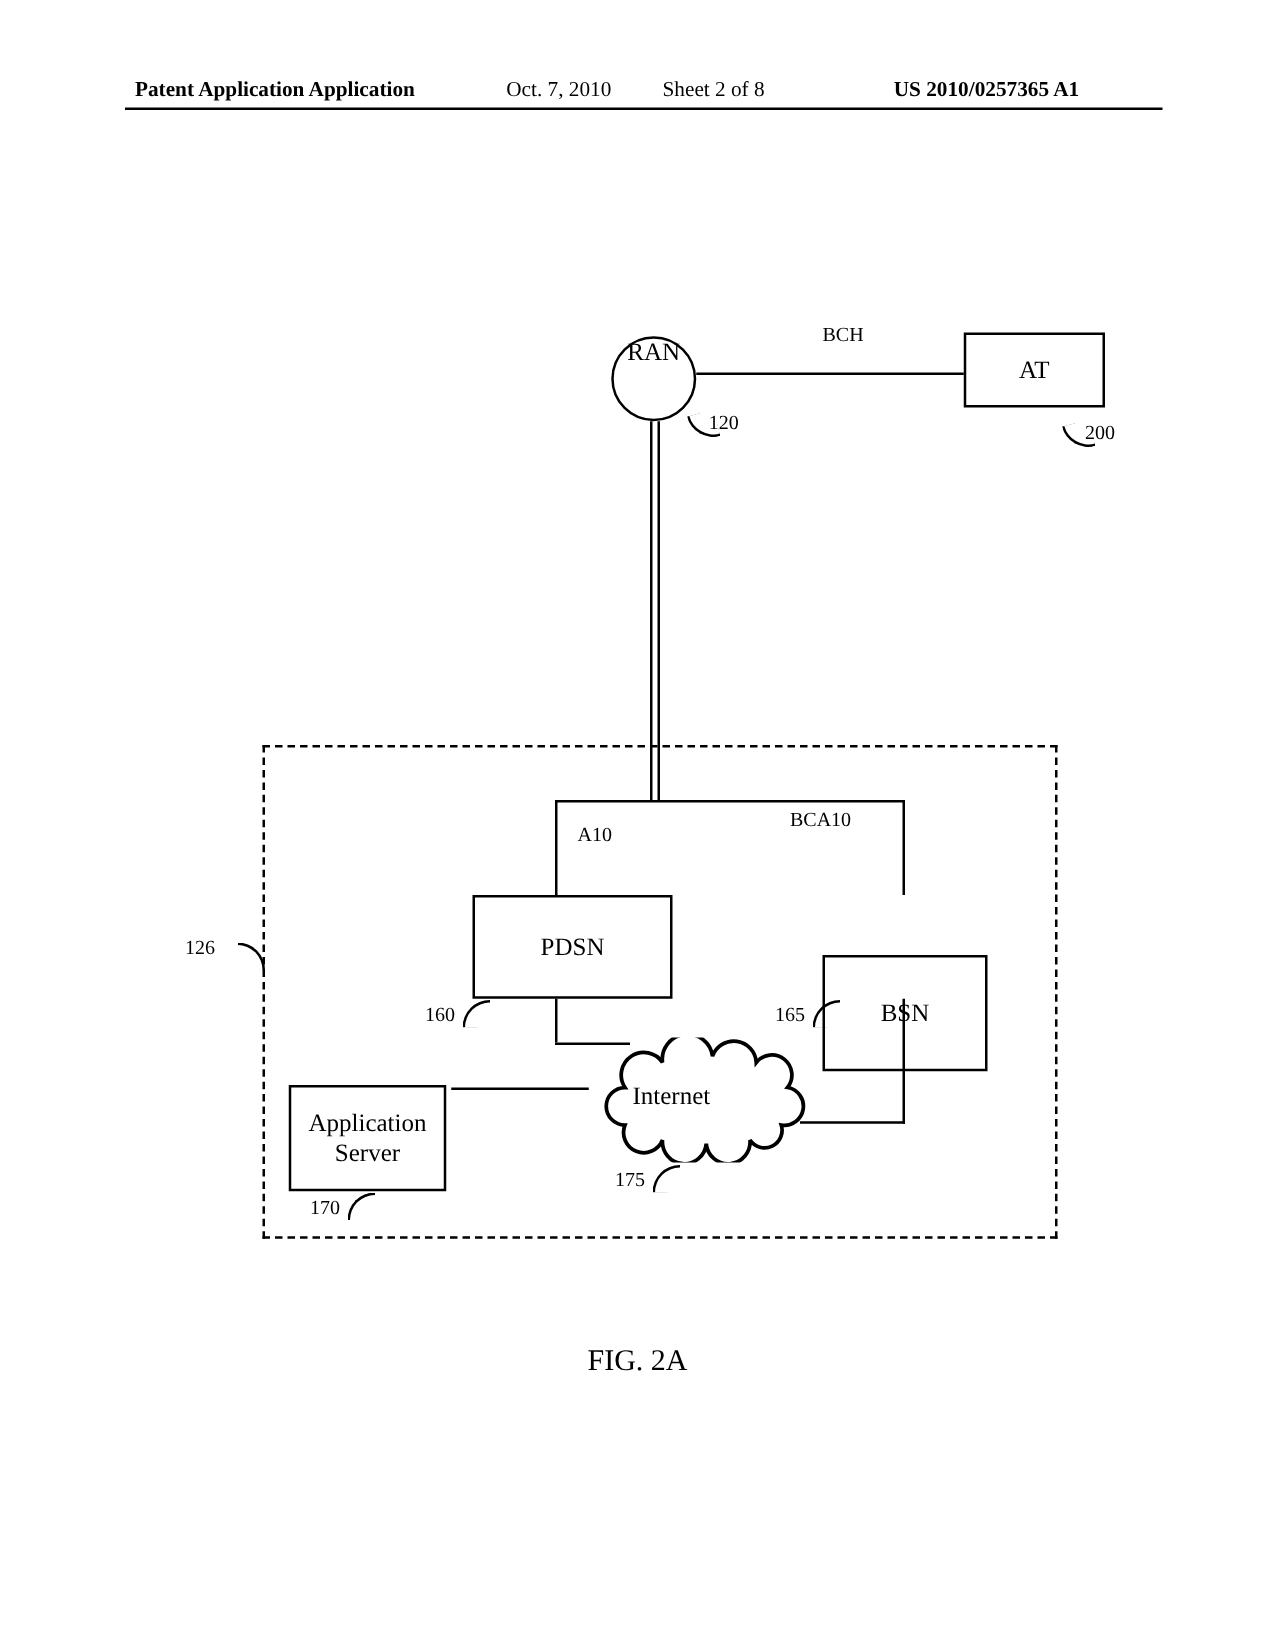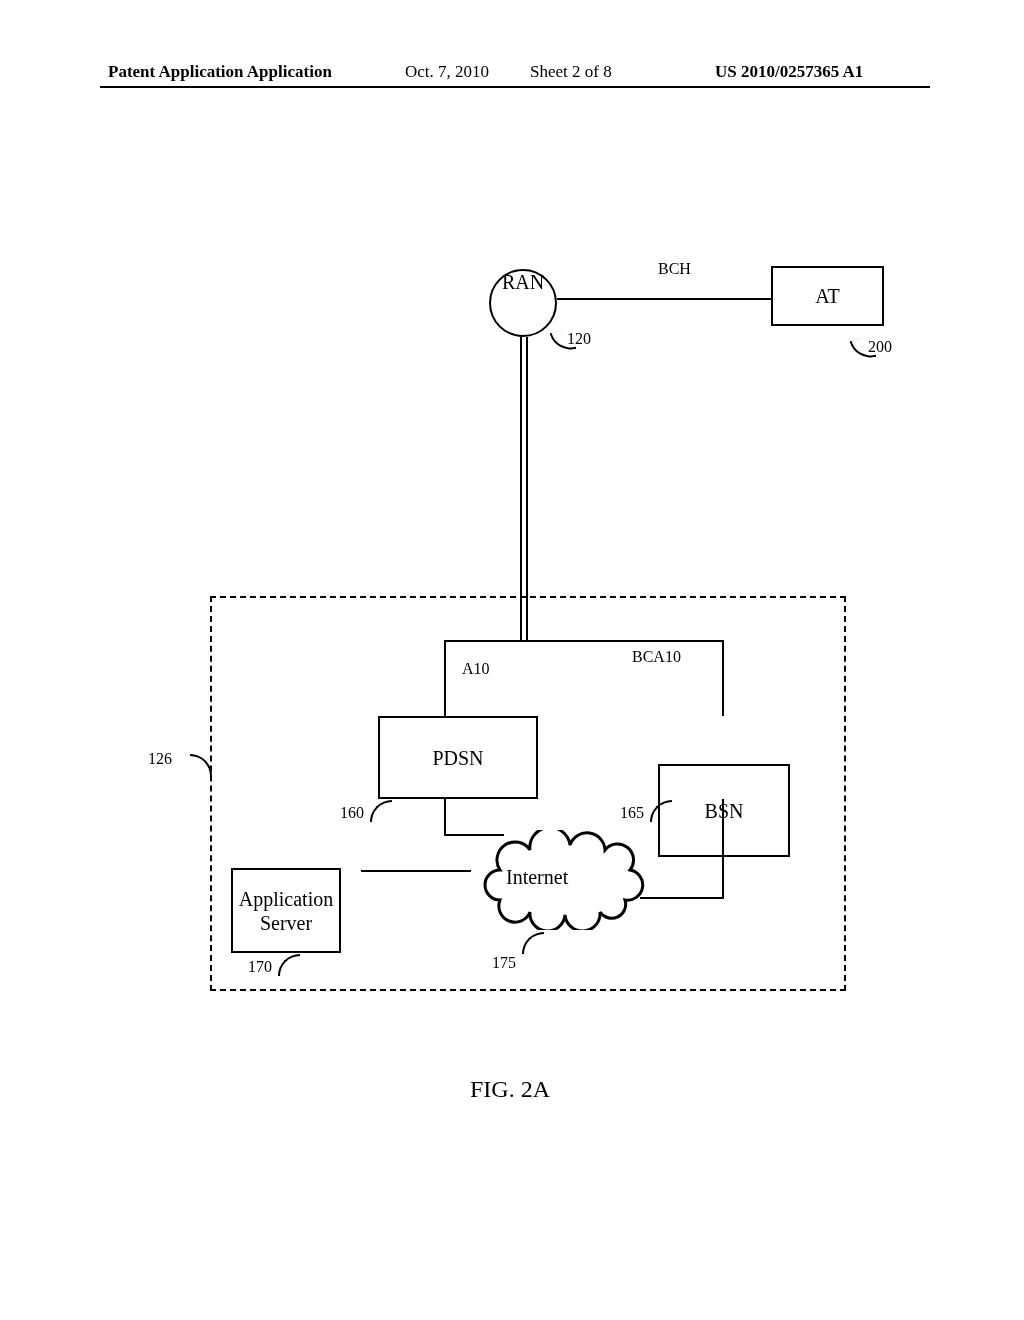--- a/index.html
+++ b/index.html
@@ -51,21 +51,21 @@
   
   #ran { left: 489px; top: 269px; width: 68px; height: 68px; }
   
   #at  { left: 771px; top: 266px; width: 113px; height: 60px; }
 
   
   #pdsn { left: 378px; top: 716px; width: 160px; height: 83px; }
   
   #bsn  { left: 658px; top: 716px; width: 132px; height: 93px; margin-top: 48px; }
   
-  #appserver { left: 231px; top: 868px; width: 110px; height: 85px; }
+  #appserver { left: 231px; top: 868px; width: 126px; height: 85px; }
 
   
   .hline { position: absolute; height: 0; border-top: 2.5px solid #000; }
   .vline { position: absolute; width: 0; border-left: 2.5px solid #000; }
 
   
   #l-ran-at { top: 298px; left: 557px; width: 214px; }
 
   
   #l-ran-down-a { left: 520px; top: 337px; height: 303px; }
@@ -100,21 +100,21 @@
   .lbl { position: absolute; font-size: 16px; }
   #lbl-bch   { left: 658px; top: 260px; }
   #lbl-120   { left: 567px; top: 330px; }
   #lbl-200   { left: 868px; top: 338px; }
   #lbl-a10   { left: 462px; top: 648px; margin-top: 12px; }
   #lbl-bca10 { left: 600px; top: 648px; margin-left: 32px; }
   #lbl-126   { left: 148px; top: 750px; }
   #lbl-160   { left: 340px; top: 804px; }
   #lbl-165   { left: 620px; top: 804px; }
   #lbl-170   { left: 248px; top: 958px; }
-  #lbl-175   { left: 492px; top: 936px; margin-top: 18px; }
+  #lbl-175   { left: 492px; top: 936px; }
   #lbl-internet { left: 506px; top: 866px; font-size:20px; }
 
   #lbl-fig { position:absolute; left: 470px; top: 1076px; font-size: 24px; }
 
   
   .hook {
     position: absolute;
     width: 22px; height: 22px;
     border: 2.5px solid #000;
     border-top: none;

